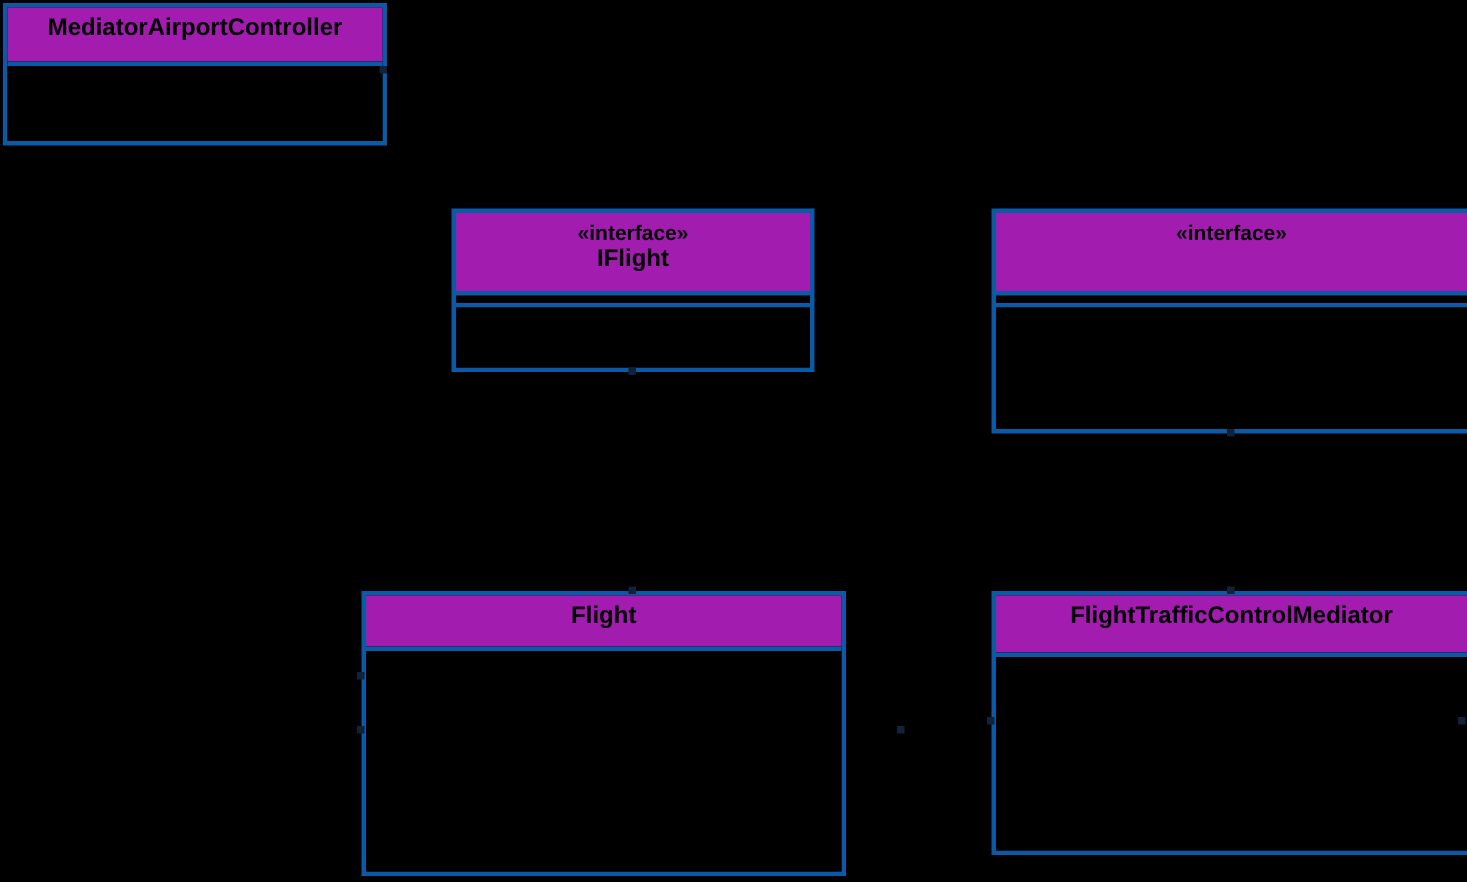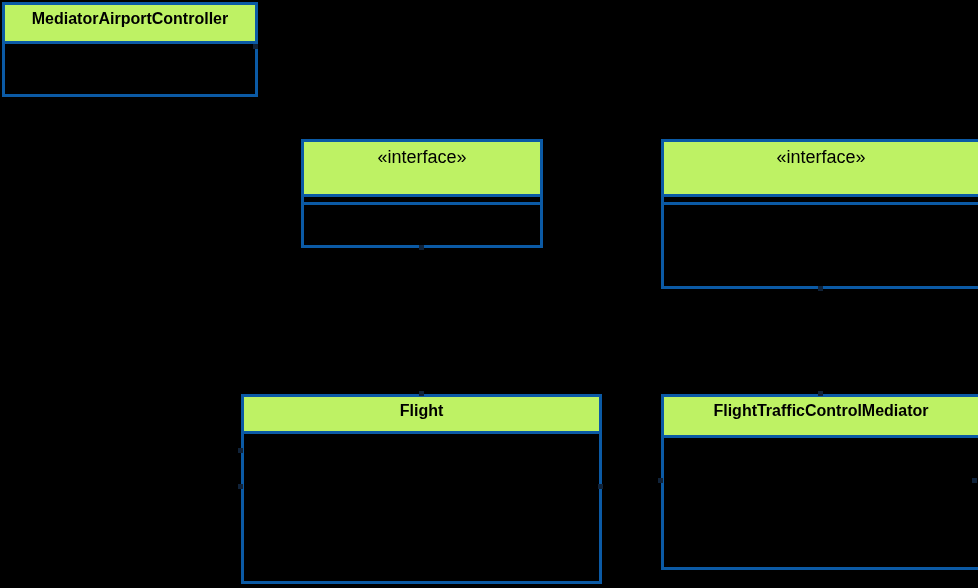--- a/index.html
+++ b/index.html
@@ -22,21 +22,21 @@
   
   .uml-box {
     position: absolute;
     box-sizing: border-box;
     border: 3px solid #0b5aa5;
     background: #000000;
     display: flex;
     flex-direction: column;
   }
   .uml-header {
-    background: #bef264;
+    background: #a21caf;
     color: #000000;
     font-weight: bold;
     text-align: center;
     line-height: 1.18;
     padding: 5px 6px 6px 6px;
     box-sizing: border-box;
     flex: 0 0 auto;
   }
   .uml-sep {
     flex: 0 0 auto;
@@ -54,22 +54,22 @@
   .uml-body {
     flex: 1 1 auto;
     background: #000000;
     color: #000000;
     font-size: 13px;
     overflow: hidden;
     padding: 2px 6px;
     box-sizing: border-box;
   }
   .stereotype {
-    font-size: 18px;
-    font-weight: normal;
+    font-size: 14px;
+    font-weight: bold;
     display: block;
   }
   .typename {
     font-size: 16px;
     font-weight: bold;
     display: block;
   }
   .typename.solo {
     font-size: 16px;
   }
@@ -102,34 +102,35 @@
     <div class="uml-header" style="height:36px;">
       <span class="typename solo">MediatorAirportController</span>
     </div>
     <div class="uml-sep thin"></div>
     <div class="uml-body"></div>
   </div>
 
   <div class="uml-box" style="left:301px; top:139px; width:242px; height:109px;">
     <div class="uml-header" style="height:52px;">
       <span class="stereotype">«interface»</span>
+      <span class="typename">IFlight</span>
     </div>
     <div class="uml-sep"></div>
     <div class="uml-body"></div>
   </div>
 
   <div class="uml-box" style="left:661px; top:139px; width:320px; height:150px;">
     <div class="uml-header" style="height:52px;">
       <span class="stereotype">«interface»</span>
     </div>
     <div class="uml-sep"></div>
     <div class="uml-body"></div>
   </div>
 
-  <div class="uml-box" style="left:241px; top:394px; width:361px; height:190px;">
+  <div class="uml-box" style="left:241px; top:394px; width:323px; height:190px;">
     <div class="uml-header" style="height:34px;">
       <span class="typename solo">Flight</span>
     </div>
     <div class="uml-sep thin"></div>
     <div class="uml-body"></div>
   </div>
 
   <div class="uml-box" style="left:661px; top:394px; width:320px; height:176px;">
     <div class="uml-header" style="height:38px;">
       <span class="typename solo">FlightTrafficControlMediator</span>

